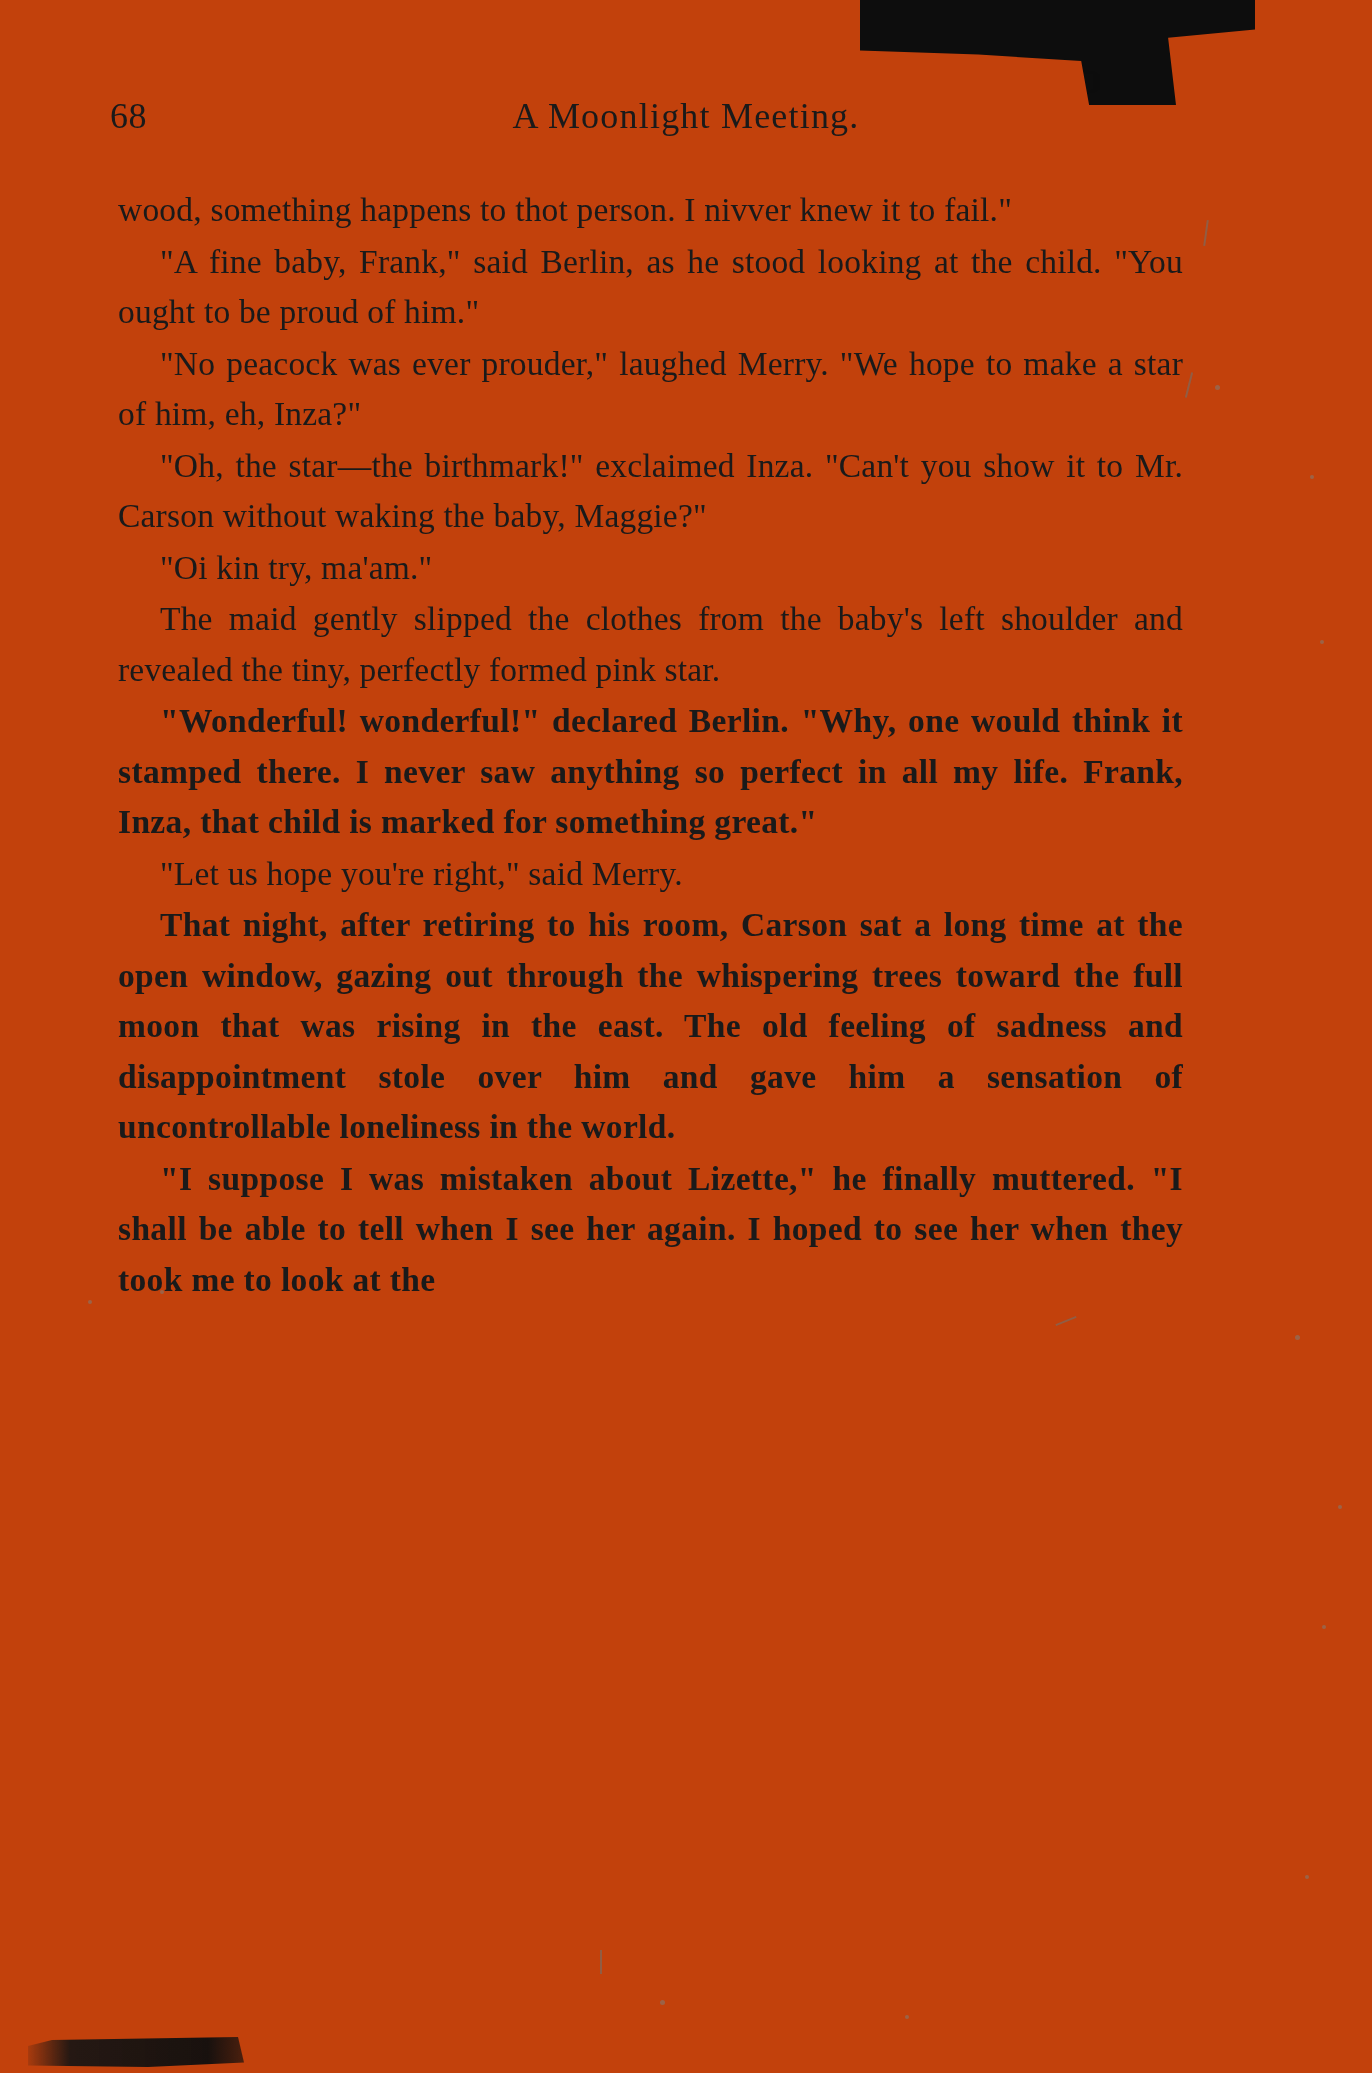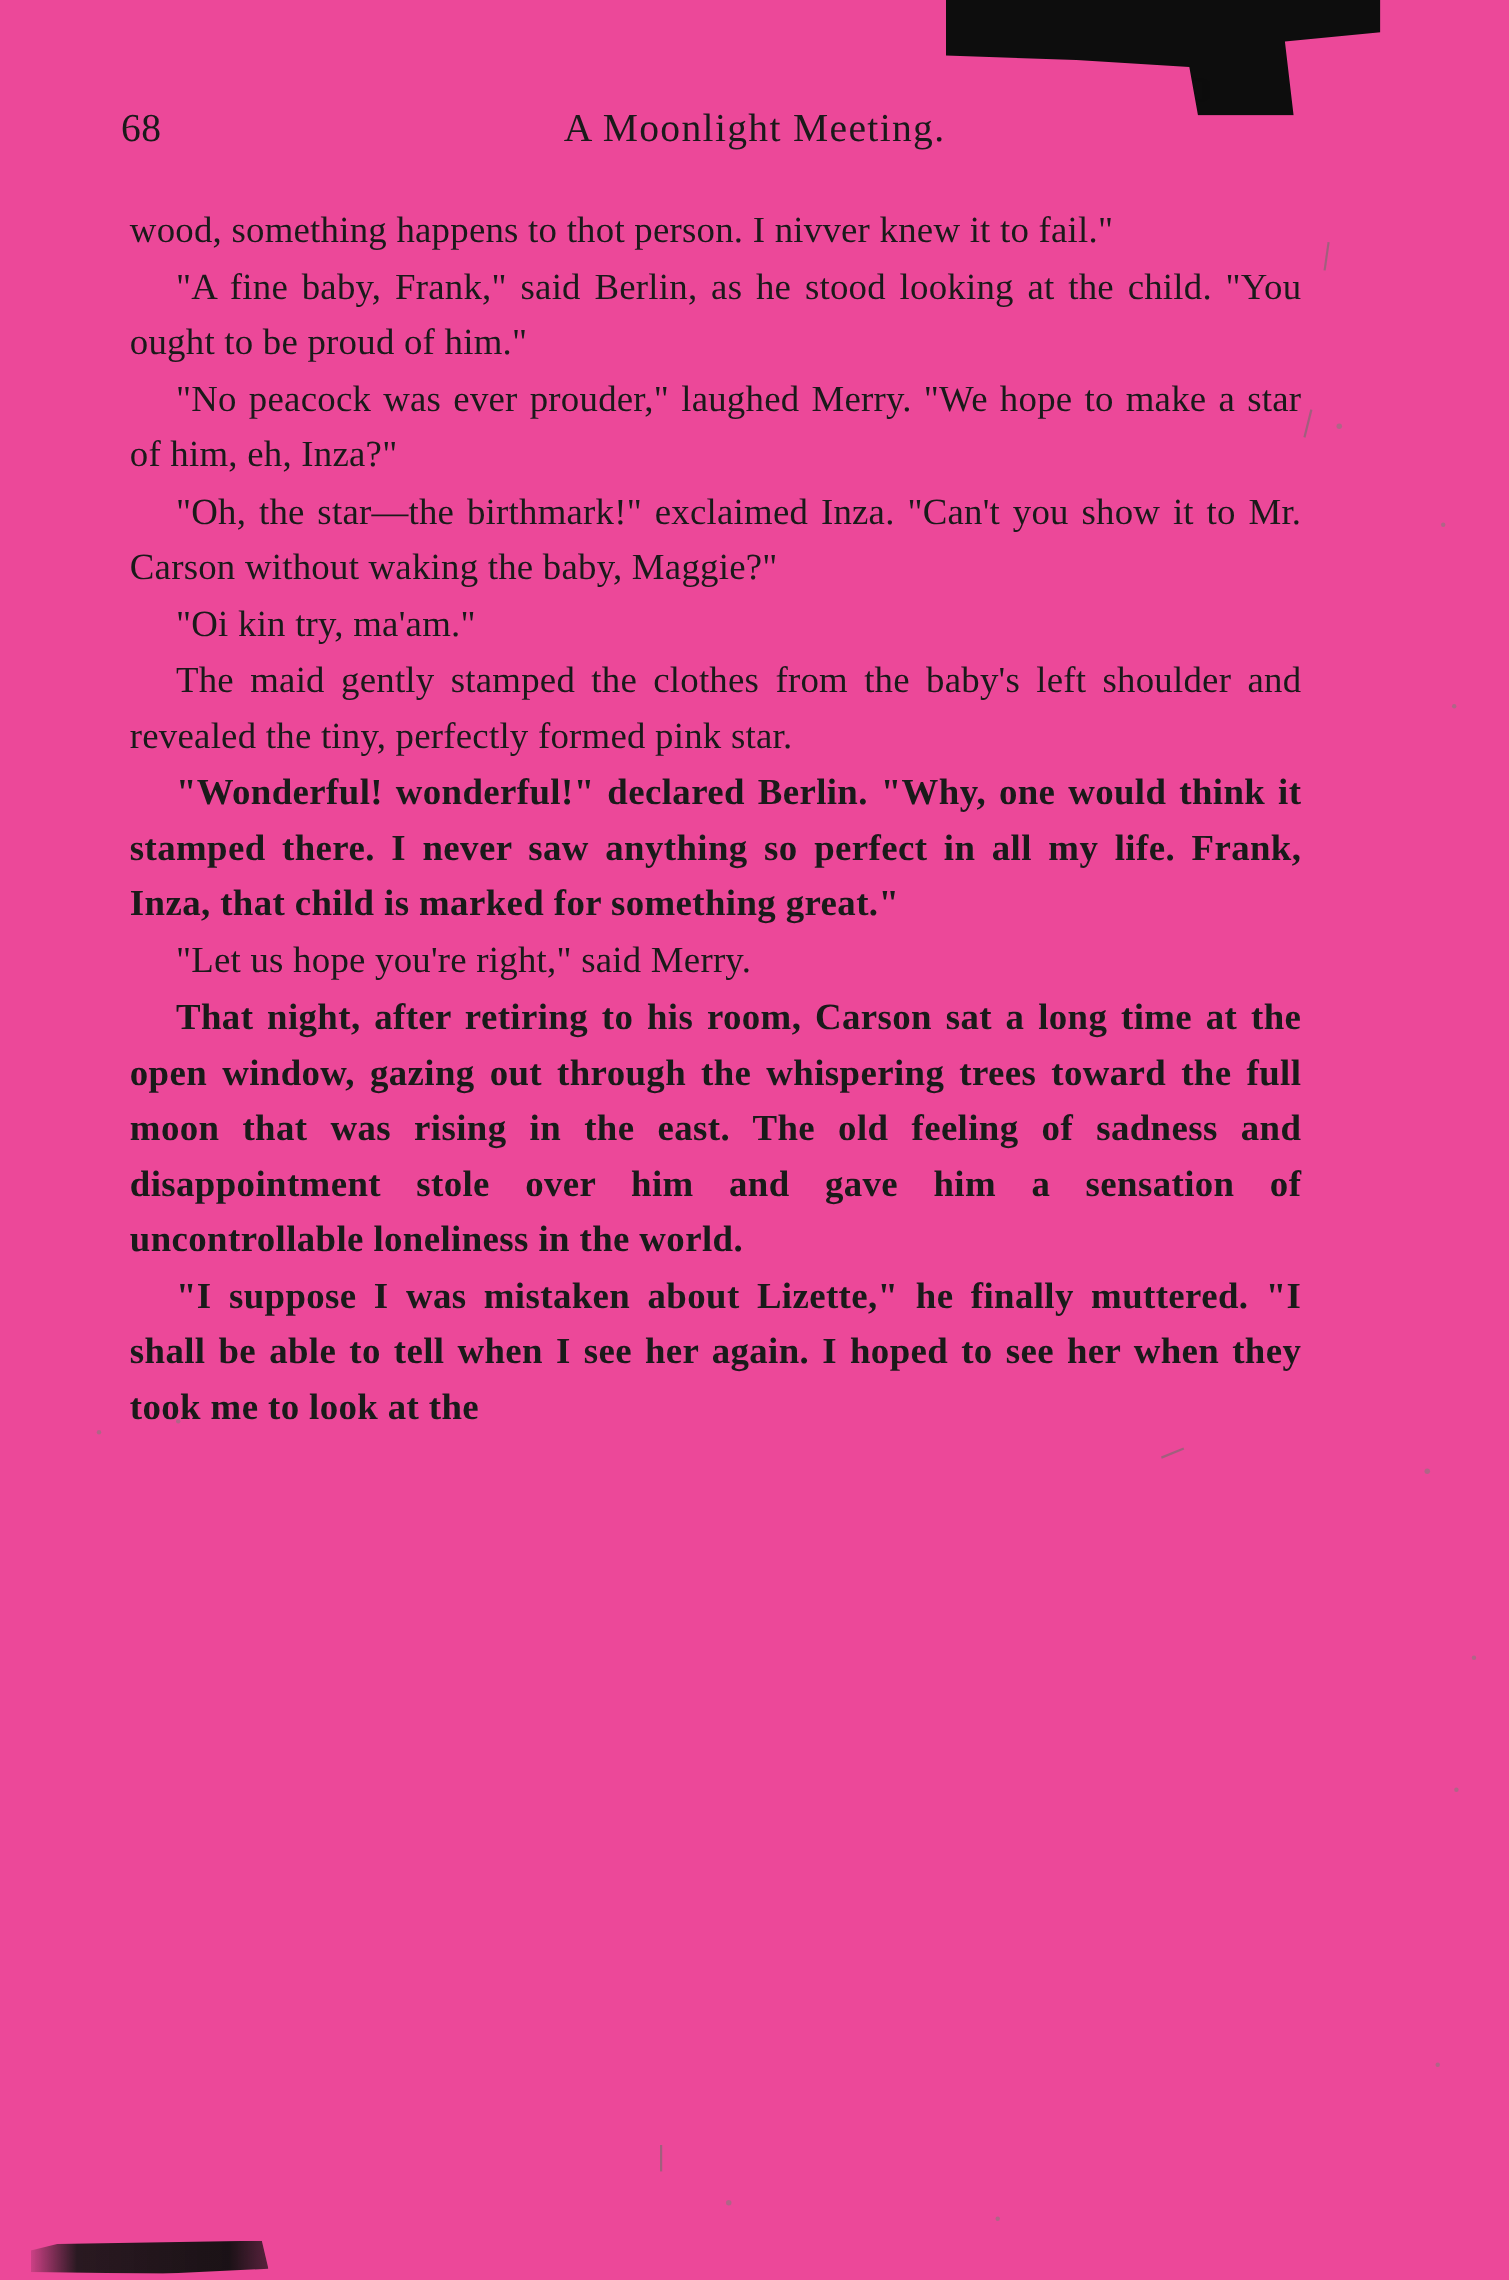--- a/index.html
+++ b/index.html
@@ -4,21 +4,21 @@
 <style>
   html, body {
     margin: 0;
     padding: 0;
     background: #ffffff;
   }
   .page {
     position: relative;
     width: 1372px;
     height: 2073px;
-    background: #ec4899;
+    background: #c2410c;
     overflow: hidden;
     font-family: "Liberation Serif", serif;
     color: #1a1a1a;
   }
 
   
   .scan-blot-top {
     position: absolute;
     top: 0;
     left: 860px;
@@ -145,20 +145,20 @@
     <div class="folio">68</div>
     <div class="running-title">A Moonlight Meeting.</div>
   </div>
 
   <div class="body-text">
     <p>wood, something happens to thot person.  I nivver knew it to fail."</p>
     <p class="indent">"A fine baby, Frank," said Berlin, as he stood looking at the child.  "You ought to be proud of him."</p>
     <p class="indent">"No peacock was ever prouder," laughed Merry. "We hope to make a star of him, eh, Inza?"</p>
     <p class="indent">"Oh, the star—the birthmark!" exclaimed Inza. "Can't you show it to Mr. Carson without waking the baby, Maggie?"</p>
     <p class="indent">"Oi kin try, ma'am."</p>
-    <p class="indent">The maid gently stamped the clothes from the baby's left shoulder and revealed the tiny, perfectly formed pink star.</p>
+    <p class="indent">The maid gently slipped the clothes from the baby's left shoulder and revealed the tiny, perfectly formed pink star.</p>
     <p class="indent ink-heavy">"Wonderful! wonderful!" declared Berlin.  "Why, one would think it stamped there.  I never saw anything so perfect in all my life.  Frank, Inza, that child is marked for something great."</p>
     <p class="indent">"Let us hope you're right," said Merry.</p>
     <p class="indent ink-heavy">That night, after retiring to his room, Carson sat a long time at the open window, gazing out through the whispering trees toward the full moon that was rising in the east.  The old feeling of sadness and disappointment stole over him and gave him a sensation of uncontrollable loneliness in the world.</p>
     <p class="indent ink-heavy">"I suppose I was mistaken about Lizette," he finally muttered.  "I shall be able to tell when I see her again. I hoped to see her when they took me to look at the</p>
   </div>
 
 </div>
 
 </body></html>

